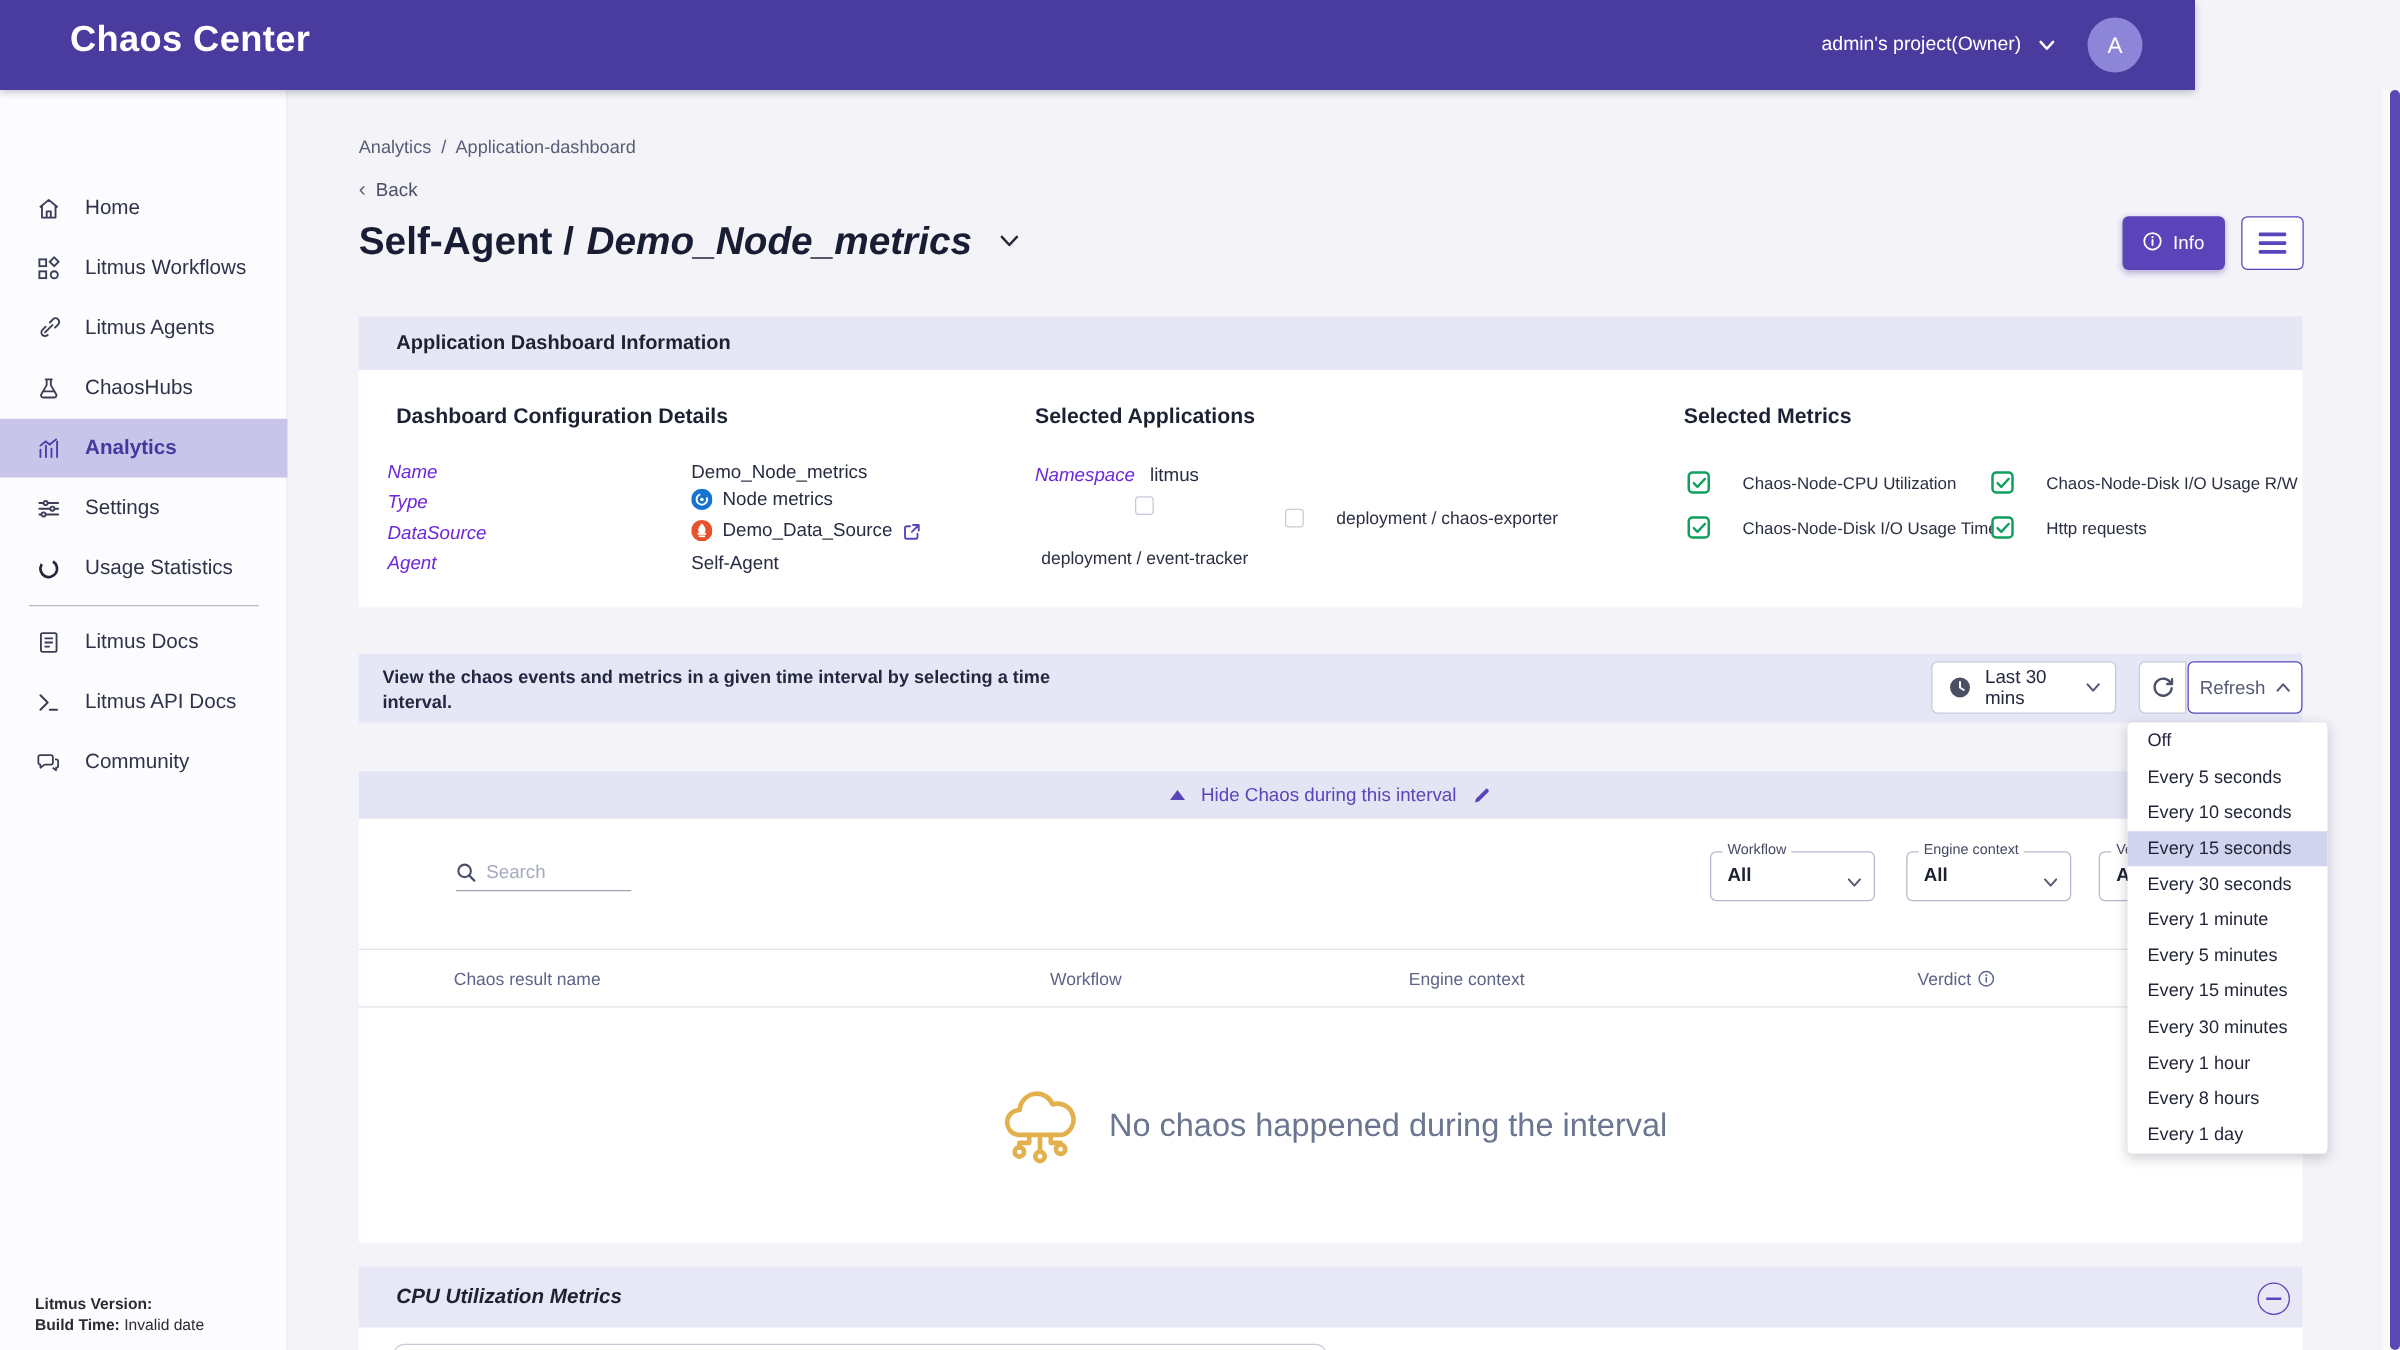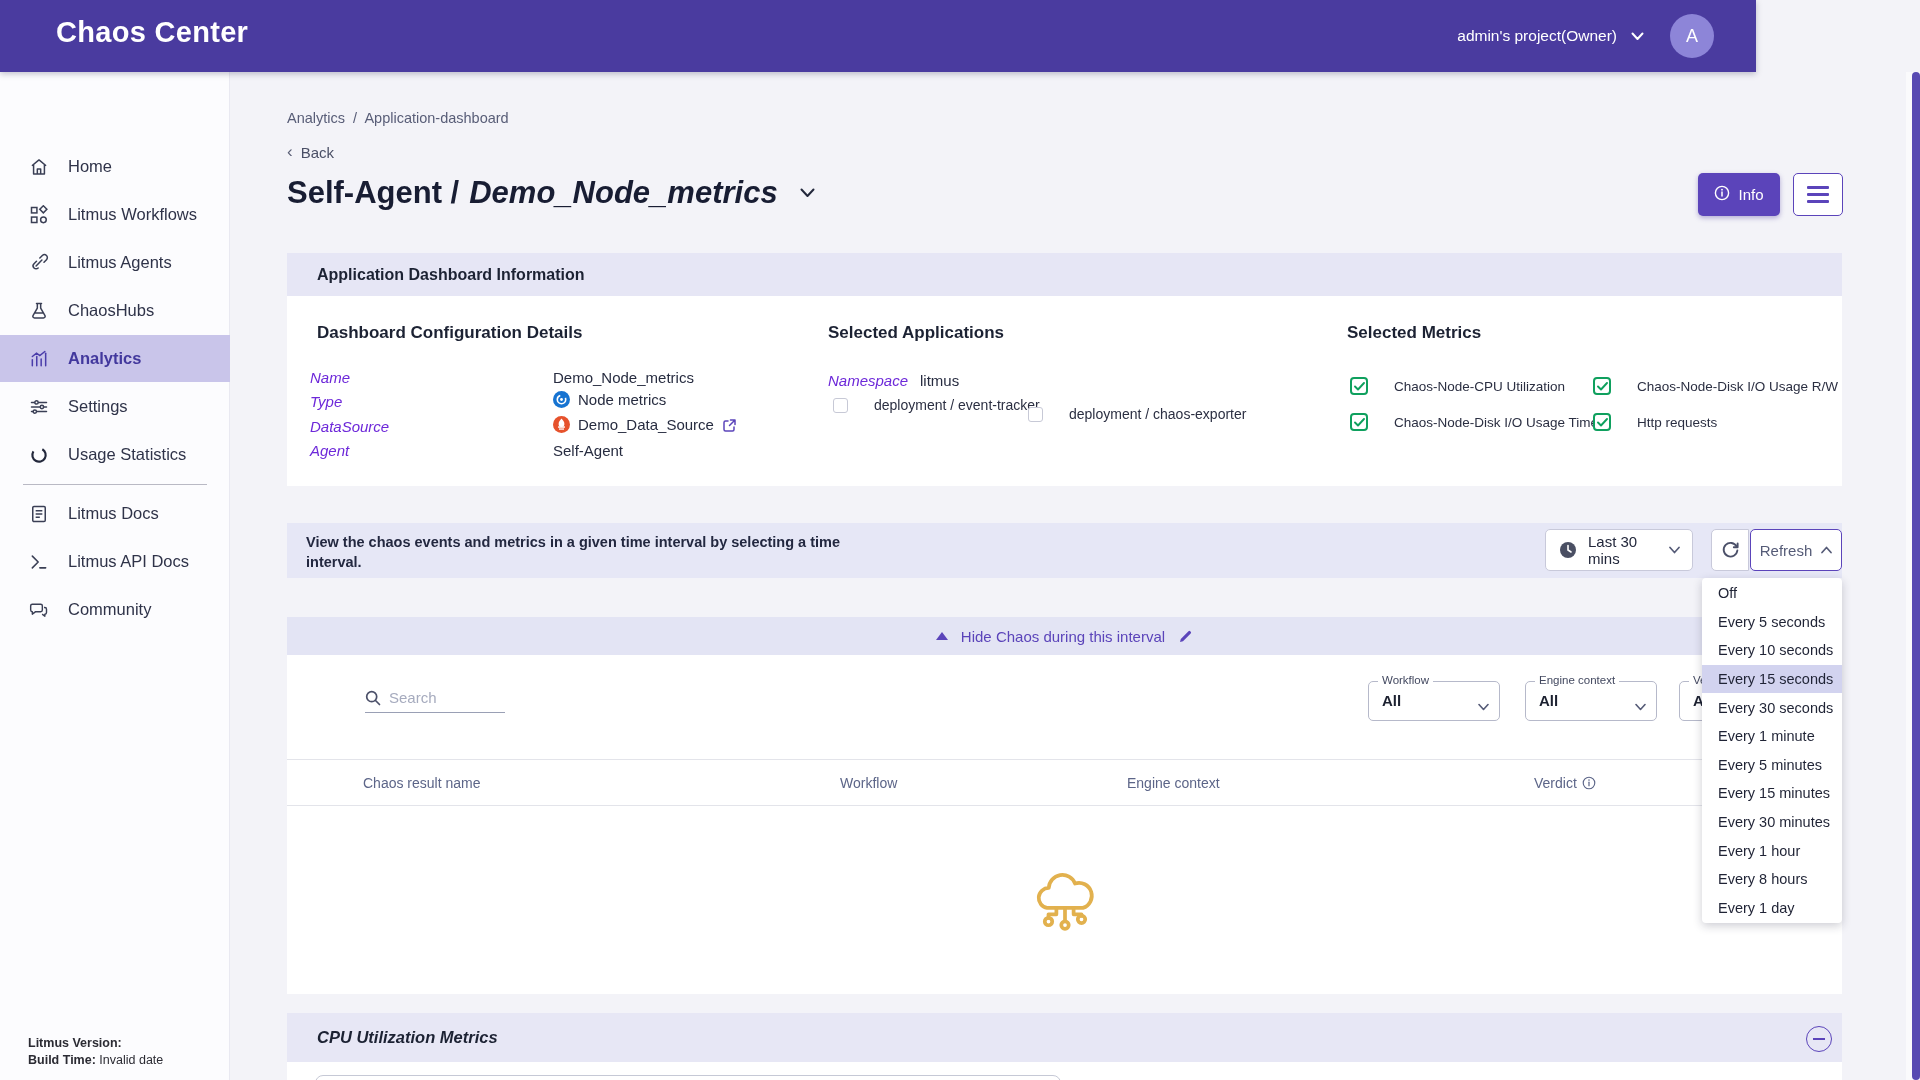--- a/index.html
+++ b/index.html
@@ -54,21 +54,21 @@
   .cb-row.metric { font-size:13.5px; }
 
   
   .interval-bar { position:absolute; left:287px; top:523px; width:1555px; height:55px; background:#e6e7f6; }
   .interval-text { position:absolute; left:19px; top:9px; font-size:14.5px; font-weight:600; color:#232840; line-height:20px; }
   .btn-time { position:absolute; left:1258px; top:6px; width:148px; height:42px; background:#fff; border:1px solid #c8c9da; border-radius:5px; display:flex; align-items:center; cursor:pointer; }
   .btn-refresh-icon { position:absolute; left:1424px; top:6px; width:38px; height:42px; background:#fff; border:1px solid #c8c9da; border-radius:5px 0 0 5px; display:flex; align-items:center; justify-content:center; cursor:pointer; }
   .btn-refresh { position:absolute; left:1463px; top:6px; width:92px; height:42px; background:#fff; border:1.5px solid #5b44ba; border-radius:5px; display:flex; align-items:center; justify-content:center; gap:9px; font-size:15px; color:#555b77; cursor:pointer; }
 
   
-  .menu { position:absolute; left:1702px; top:578px; width:140px; background:#fff; border-radius:4px; box-shadow:0 3px 10px rgba(30,30,60,.22); z-index:20; padding:1px 0; }
+  .menu { position:absolute; left:1702px; top:578px; width:160px; background:#fff; border-radius:4px; box-shadow:0 3px 10px rgba(30,30,60,.22); z-index:20; padding:1px 0; }
   .menu-item { height:28.6px; display:flex; align-items:center; padding-left:16px; font-size:14.5px; color:#1f2335; cursor:pointer; }
   .menu-item.selected { background:#d2d3ef; }
 
   
   .toggle-bar { position:absolute; left:0; top:0; width:100%; height:38px; background:#e3e4f4; display:flex; align-items:center; justify-content:center; gap:13px; cursor:pointer; }
   .toggle-bar .tri-up { width:0; height:0; border-left:6px solid transparent; border-right:6px solid transparent; border-bottom:8px solid #5b44ba; }
   .toggle-bar .toggle-label { font-size:15px; color:#5b44ba; }
   .search-wrap { position:absolute; left:78px; top:72px; width:140px; border-bottom:1px solid #9aa0b5; display:flex; align-items:center; gap:8px; padding-bottom:6px; }
   .search-wrap input { border:none; outline:none; font-size:15px; color:#333; width:110px; background:transparent; font-family:"Liberation Sans",sans-serif; }
   .search-wrap input::placeholder { color:#a6abbe; }
@@ -289,21 +289,21 @@
       </svg>
   </div>
 
   <div class="kv-label" style="left:23px; top:189px;">Agent</div>
   <div class="kv-value" style="left:266px; top:189px;">Self-Agent</div>
 
   <div class="col-title" style="left:541px; top:70px;">Selected Applications</div>
   <div class="kv-label" style="left:541px; top:119px;">Namespace</div>
   <div class="kv-value" style="left:633px; top:119px;">litmus</div>
 
-  <div class="cb-row" style="left:546px; top:144px;">
+  <div class="cb-row" style="left:546px; top:144px;flex-direction:column;">
     <span class="cb"></span>
     <span>deployment / event-tracker</span>
   </div>
   <div class="cb-row" style="left:741px; top:153px;">
     <span class="cb"></span>
     <span>deployment / chaos-exporter</span>
   </div>
 
   <div class="col-title" style="left:1060px; top:70px;">Selected Metrics</div>
 
@@ -436,20 +436,21 @@
       <g fill="none" stroke="#e2b14e" stroke-width="2.6" stroke-linecap="round" stroke-linejoin="round">
         <path d="M12.5 28.5 a7 7 0 0 1 1.2-13.9 A9.5 9.5 0 0 1 32 11.5 a7.5 7.5 0 0 1 5.5 17 z"></path>
         <path d="M19 28.5 v4.5 h-5.5 v2.5"></path>
         <path d="M25 28.5 v9"></path>
         <path d="M31 28.5 v4.5 h5.5 v1"></path>
         <circle cx="13.5" cy="38" r="2.6"></circle>
         <circle cx="25" cy="40.5" r="2.6"></circle>
         <circle cx="36.5" cy="36.5" r="2.6"></circle>
       </g>
     </svg>
+    <span class="empty-msg">No chaos happened during the interval</span>
   </div>
 </div>
 
 <div class="menu">
   <div class="menu-item">Off</div>
   <div class="menu-item">Every 5 seconds</div>
   <div class="menu-item">Every 10 seconds</div>
   <div class="menu-item selected">Every 15 seconds</div>
   <div class="menu-item">Every 30 seconds</div>
   <div class="menu-item">Every 1 minute</div>

